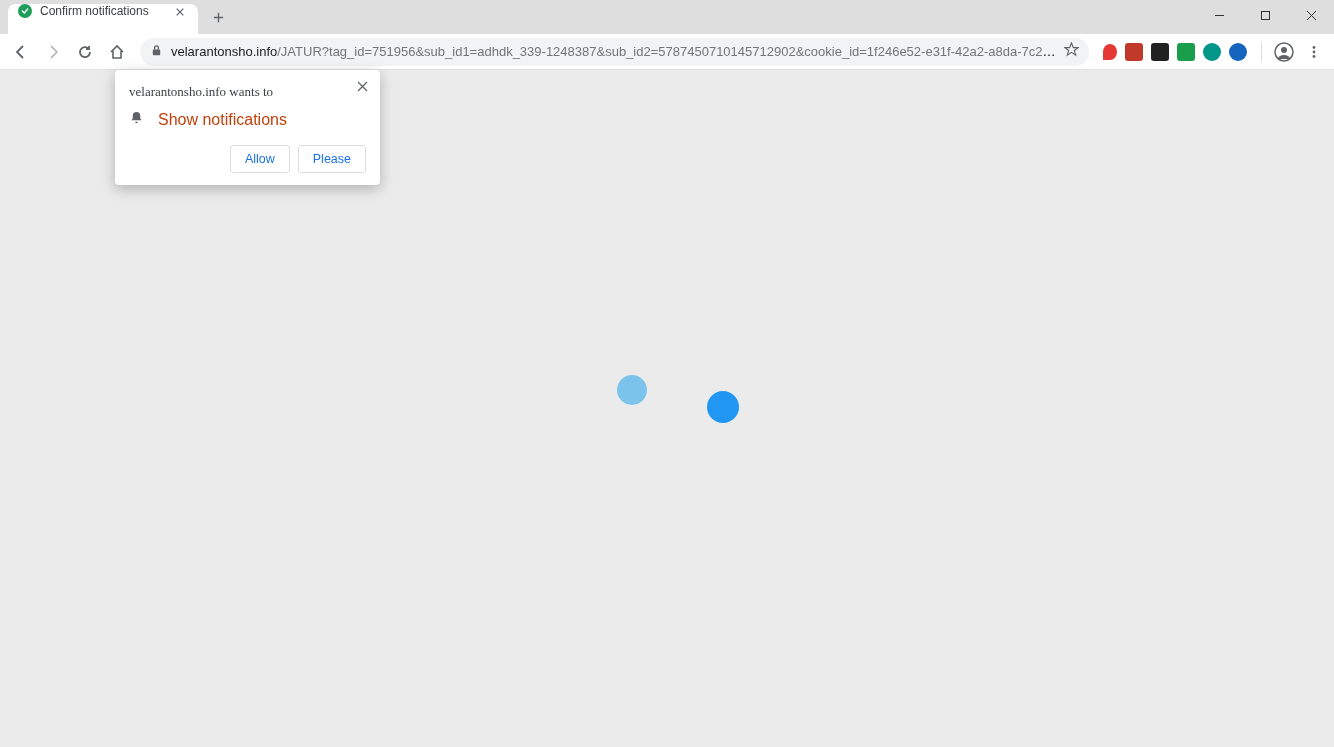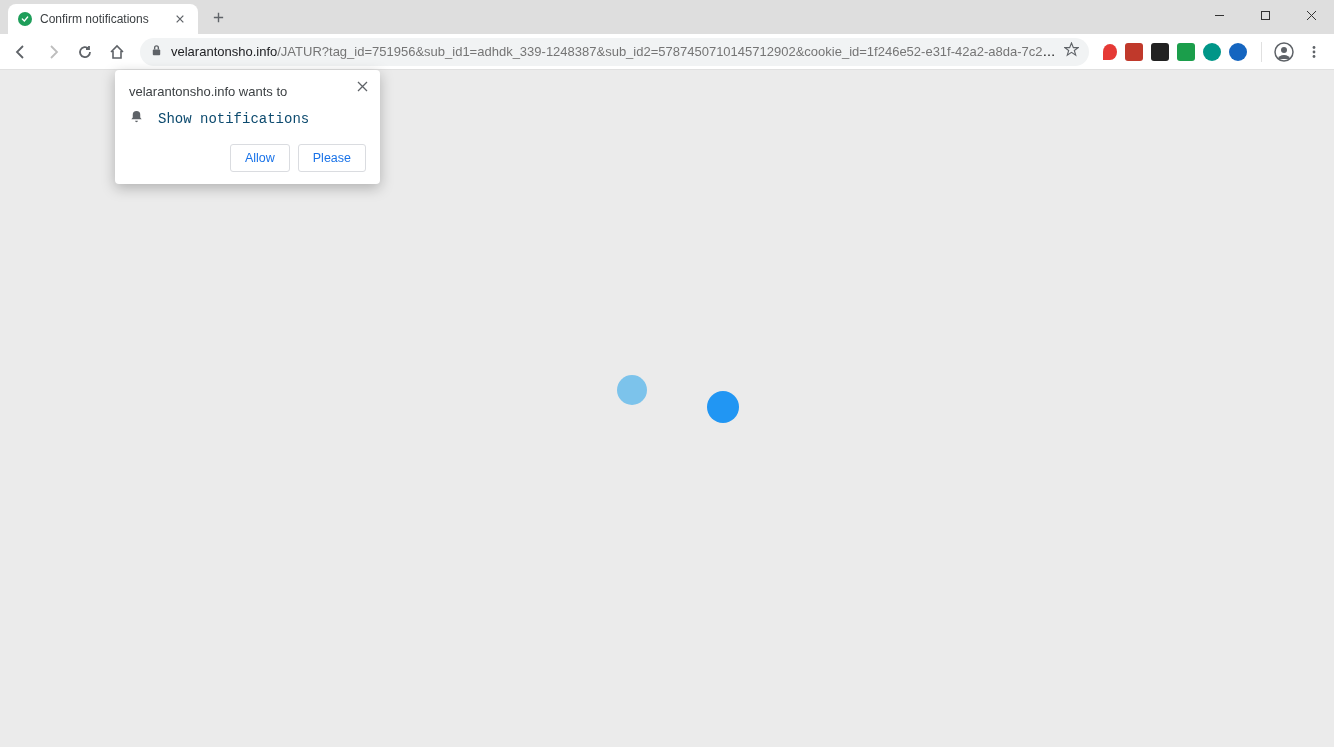--- a/index.html
+++ b/index.html
@@ -4,21 +4,21 @@
 <style>
   * { box-sizing: border-box; margin: 0; padding: 0; font-family: "Segoe UI", Arial, sans-serif; }
   body { width: 1334px; height: 747px; background: #e5e5e5; overflow: hidden; position: relative; }
 
   
   .titlebar { height: 34px; background: #dedede; display: flex; align-items: flex-end; position: relative; }
   .window-controls { position: absolute; top: 0; right: 0; display: flex; }
   .win-btn { width: 46px; height: 30px; display: flex; align-items: center; justify-content: center; color: #333; }
   .win-btn svg { width: 11px; height: 11px; }
 
-  .tab { margin-left: 8px; height: 30px; background: #fff; border-radius: 8px 8px 0 0; display: flex; align-items: center; padding: 0 10px; gap: 8px; min-width: 190px; position: relative; }
+  .tab { margin-left: 8px; height: 30px; background: #fff; border-radius: 8px 8px 0 0; display: flex; padding: 0 10px; gap: 8px; min-width: 190px; position: relative; }
   .tab-favicon { width: 14px; height: 14px; border-radius: 50%; background: #1e9e5a; display:flex; align-items:center; justify-content:center;}
   .tab-favicon svg{width:8px;height:8px;}
   .tab-title { font-size: 12px; color: #3c4043; flex: 1; white-space: nowrap; overflow: hidden; text-overflow: ellipsis;}
   .tab-close { width: 16px; height: 16px; display:flex; align-items:center; justify-content:center; color:#5f6368;}
   .new-tab { width: 28px; height: 28px; display:flex; align-items:center; justify-content:center; margin-left:6px; color:#5f6368; align-self:center;}
 
   
   .toolbar { height: 36px; background: #fff; display:flex; align-items:center; padding: 0 6px; gap:2px; border-bottom: 1px solid #e0e0e0;}
   .nav-btn { width: 30px; height: 30px; display:flex; align-items:center; justify-content:center; color:#5f6368; border-radius: 50%;}
   .nav-btn.disabled { color: #bdbdbd; }
@@ -33,24 +33,24 @@
   .sep { width:1px; height:20px; background:#e0e0e0; margin:0 6px;}
   .avatar-btn { width:28px; height:28px; border-radius:50%; display:flex; align-items:center; justify-content:center; color:#5f6368;}
   .menu-btn { width:28px; height:28px; display:flex; align-items:center; justify-content:center; color:#5f6368;}
 
   
   .content { position: relative; width:100%; height: calc(100% - 70px); background:#ebebeb; }
 
   
   .prompt { position:absolute; left:115px; top:0; width:265px; background:#fff; border-radius:4px; box-shadow: 0 4px 14px rgba(0,0,0,0.25); padding: 14px 14px 12px 14px; }
   .prompt-close { position:absolute; right:8px; top:6px; width:20px; height:20px; display:flex; align-items:center; justify-content:center; color:#5f6368; font-size:13px;}
-  .prompt-title { font-size:13px; color:#3c4043; margin-bottom:10px;}
+  .prompt-title { font-size:13px; color:#3c4043; margin-bottom:10px;font-family:Liberation Serif, serif;}
   .prompt-row { display:flex; align-items:center; gap:14px; margin-bottom:16px;}
   .bell-icon { color:#5f6368;}
-  .prompt-text { font-size:14px; color:#0c4a6e;font-family:Liberation Mono, monospace;}
+  .prompt-text { font-size:16px; color:#c2410c;}
   .prompt-actions { display:flex; justify-content:flex-end; gap:8px;}
   .prompt-btn { border:1px solid #dadce0; background:#fff; color:#1a73e8; font-size:12.5px; padding:6px 14px; border-radius:3px;}
 
   
   .spinner { position:absolute; left:50%; top:48%; transform:translate(-50%,-50%);}
   .dot { border-radius:50%; position:absolute;}
   .dot1 { width:30px; height:30px; background:#7cc3eb; left:-50px; top:-20px;}
   .dot2 { width:32px; height:32px; background:#2196f3; left:40px; top:-4px;}
   .message { position:absolute; left:50%; top:580px; transform:translateX(-50%); font-size:24px; color:#6b6b6b; white-space:nowrap; font-weight:300;}
   .message .big { font-size:36px; color:#5a5a5a; font-weight:400; vertical-align:baseline;}

